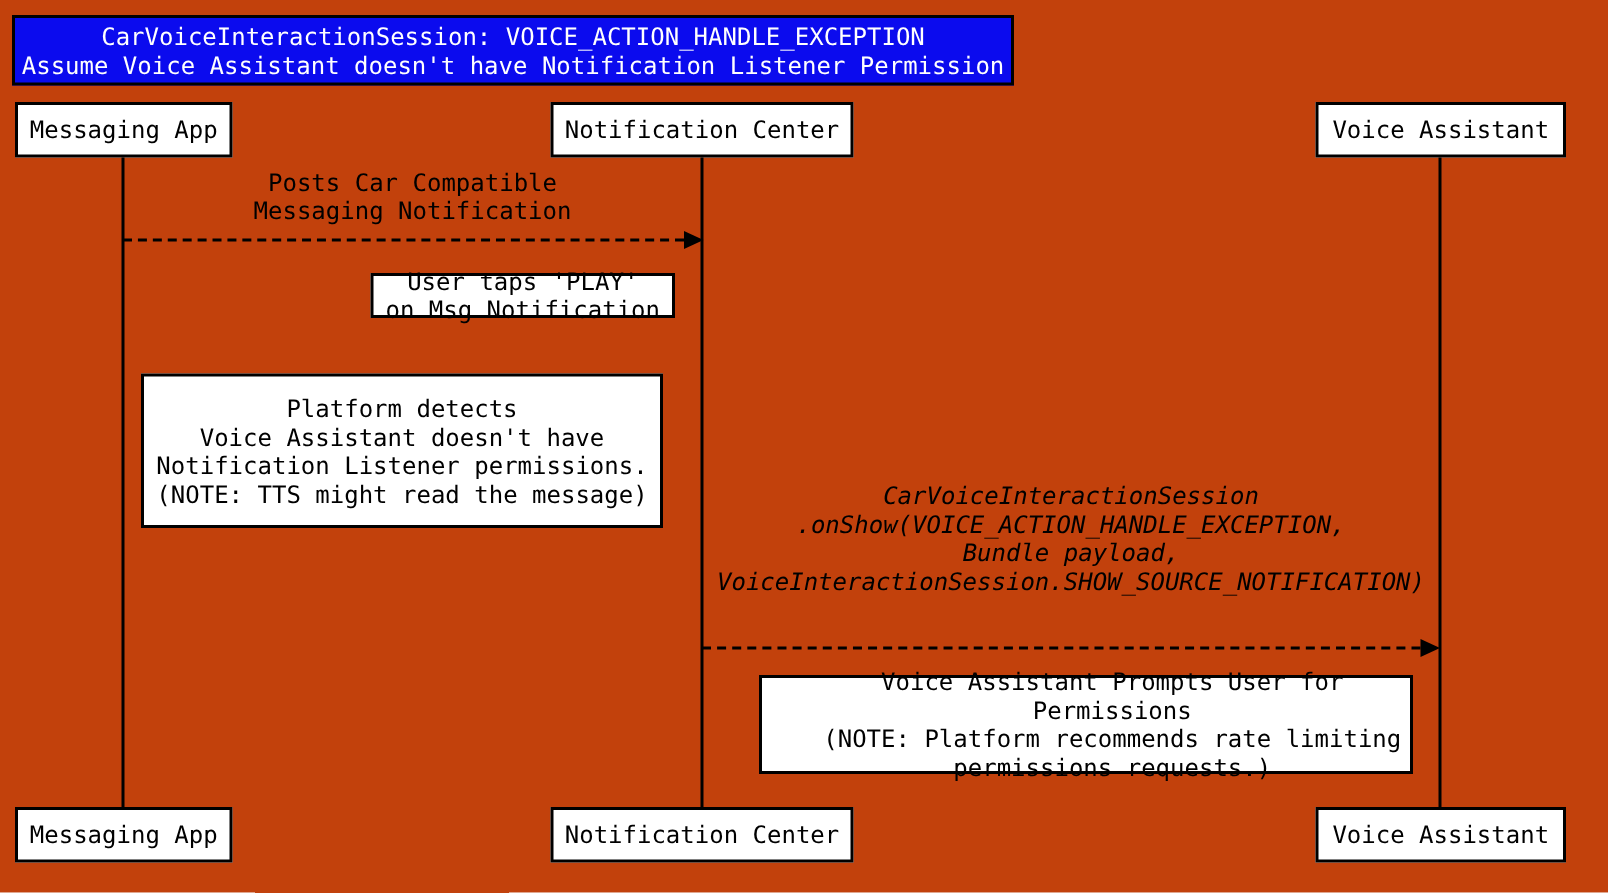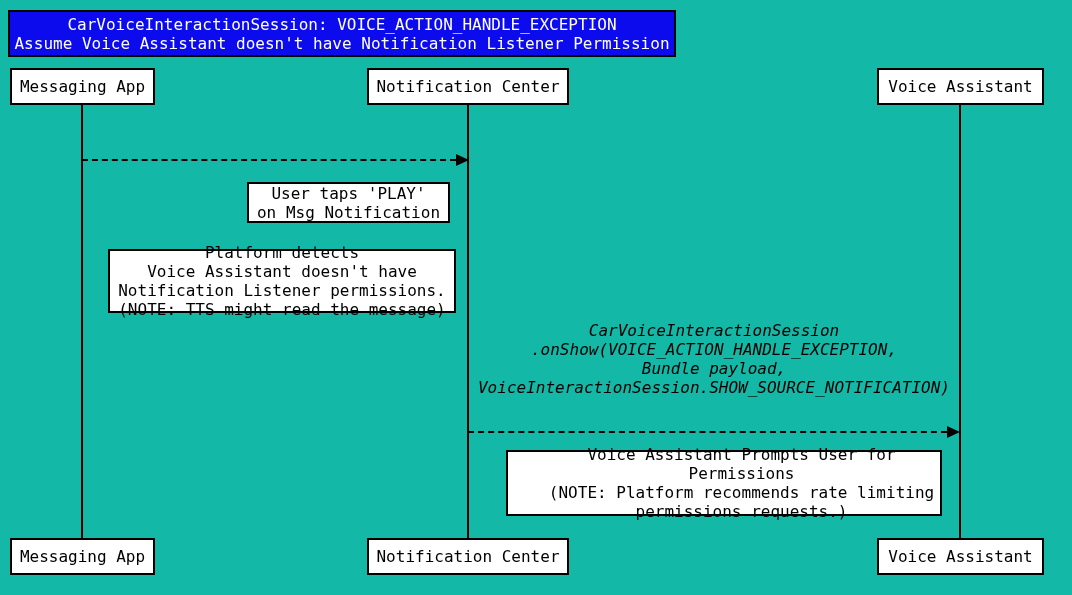--- a/index.html
+++ b/index.html
@@ -1,20 +1,20 @@
 <!DOCTYPE html>
 <html><head>
 <meta charset="utf-8">
 <style>
   html, body { margin: 0; padding: 0; background: #F8F8F8; }
   .canvas {
     position: relative;
     width: 1072px;
     height: 595px;
-    background: #14b8a6;
+    background: #c2410c;
     font-family: "DejaVu Sans Mono", "Liberation Mono", monospace;
     font-size: 16px;
     line-height: 19px;
     color: #000;
     overflow: hidden;
   }
   .box {
     position: absolute;
     box-sizing: border-box;
     border: 2px solid #000;
@@ -62,27 +62,29 @@
 Assume Voice Assistant doesn't have Notification Listener Permission</div>
 
   <div class="box actor" style="left:10px; top:68px; width:145px; height:37px;">Messaging App</div>
   <div class="box actor" style="left:367px; top:68px; width:202px; height:37px;">Notification Center</div>
   <div class="box actor" style="left:877px; top:68px; width:167px; height:37px;">Voice Assistant</div>
 
   <div class="lifeline" style="left:81px; top:105px; height:433px;"></div>
   <div class="lifeline" style="left:467px; top:105px; height:433px;"></div>
   <div class="lifeline" style="left:959px; top:105px; height:433px;"></div>
 
+  <div class="msg-label" style="left:82px; top:112px; width:386px;">Posts Car Compatible
+Messaging Notification</div>
   <div class="arrow-line" style="left:82px; top:159px; width:374px;"></div>
   <div class="arrow-head" style="left:456px; top:154px;"></div>
 
-  <div class="box note" style="left:247px; top:182px; width:203px; height:41px;">User taps 'PLAY'
+  <div class="box note" style="left:247px; top:182px; width:203px; height:30px;">User taps 'PLAY'
 on Msg Notification</div>
 
-  <div class="box note" style="left:108px; top:249px; width:348px; height:64px;">Platform detects
+  <div class="box note" style="left:94px; top:249px; width:348px; height:103px;">Platform detects
 Voice Assistant doesn't have
 Notification Listener permissions.
 (NOTE: TTS might read the message)</div>
 
   <div class="msg-label" style="left:468px; top:321px; width:492px;font-style:italic;">CarVoiceInteractionSession
 .onShow(VOICE_ACTION_HANDLE_EXCEPTION,
 Bundle payload,
 VoiceInteractionSession.SHOW_SOURCE_NOTIFICATION)</div>
   <div class="arrow-line" style="left:468px; top:431px; width:479px;"></div>
   <div class="arrow-head" style="left:947px; top:426px;"></div>

